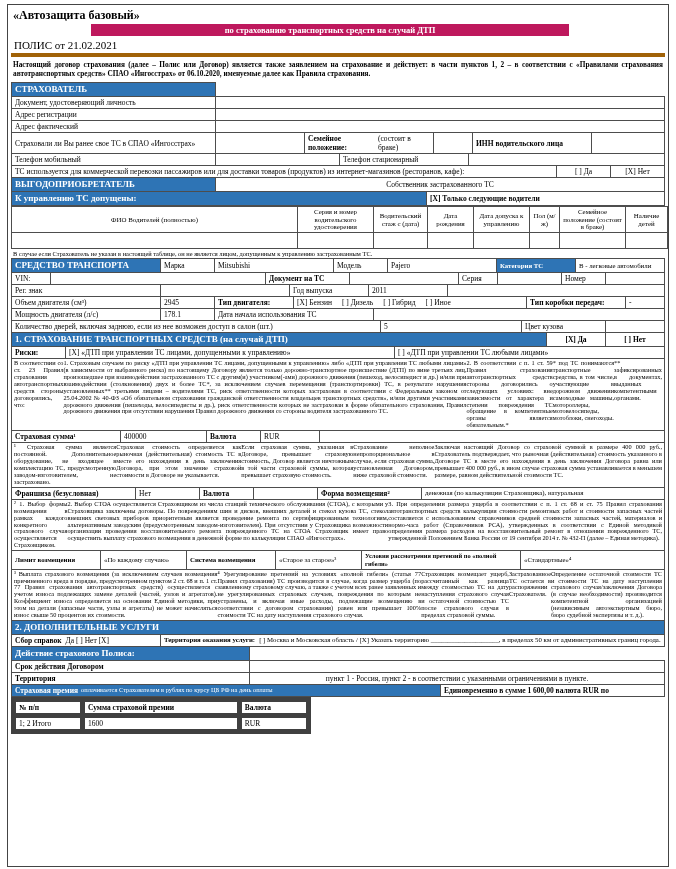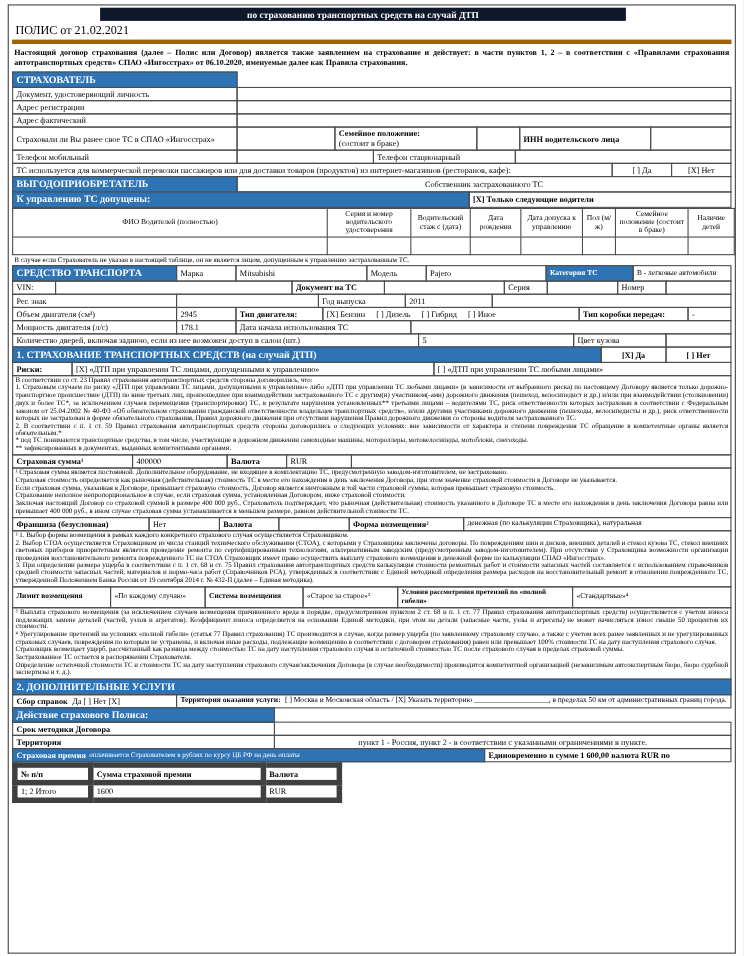--- a/index.html
+++ b/index.html
@@ -1,32 +1,32 @@
 <!DOCTYPE html>
 <html><head>
 <meta charset="utf-8">
 <style>
   * { margin:0; padding:0; box-sizing:border-box; }
   html,body { background:#e8e8e8; }
   body { font-family:"Liberation Serif", serif; color:#000; }
   .page { width:676px; height:869px; margin:0 auto; background:#fff; padding:4px 7px 2px 7px; overflow:hidden; }
   .doc { border:1px solid #444; padding:2px 3px 3px 3px; height:100%; }
   .doc-title { font-size:12px; font-weight:bold; padding:1px 2px; }
-  .subtitle-bar { background:#0f172a; color:#fff; font-weight:bold; font-size:8.5px; text-align:center; width:478px; margin-left:80px; padding:1px 0; }
+  .subtitle-bar { background:#be185d; color:#fff; font-weight:bold; font-size:8.5px; text-align:center; width:478px; margin-left:80px; padding:1px 0; }
   .polis-row { font-size:11px; padding:3px 3px 2px 3px; border-bottom:4px solid #a16207; }
   .intro { font-size:7.3px; font-weight:bold; text-align:justify; line-height:1.25; padding:3px 2px 4px 2px; }
   .stack { }
   .frow { display:flex; align-items:stretch; }
   .stack .frow:not(:first-child) { margin-top:-1px; }
   .c { border:1px solid #4d4d4d; padding:1px 3px; font-size:7.5px; line-height:1.2; display:flex; align-items:center; min-height:13px; }
   .frow .c:not(:first-child) { margin-left:-1px; }
   .nob { border:none; }
   .blue { background:#2e74b5; color:#fff; font-weight:bold; }
   .b { font-weight:bold; }
-  .col { flex-direction:column; align-items:flex-start; justify-content:center; }
+  .col { align-items:flex-start; justify-content:center; }
   .ctr { justify-content:center; text-align:center; }
   .grow { flex:1 1 auto; }
   .sech { font-size:9px; }
   .w40{width:40px}.w45{width:45px}.w55{width:55px}.w60{width:60px}.w65{width:65px}
   .w80{width:80px}.w85{width:85px}.w90{width:90px}.w95{width:87px}.w100{width:100px}.w105{width:105px}
   .w110{width:110px}.w120{width:120px}.w125{width:125px}.w130{width:130px}.w150{width:150px}
   .w160{width:160px}.w200{width:239px}.w205{width:205px}.w330{width:330px}.w370{width:370px}.w430{width:430px}
   .legal { padding:1px 2px; }
   .legal p { font-size:6.3px; line-height:1.1; text-align:justify; }
   table.drv { width:100%; border-collapse:collapse; table-layout:fixed; }
@@ -40,20 +40,21 @@
   .tiny { font-size:6.4px; }
   .chk { white-space:nowrap; }
   .premlbl { gap:3px; }
 </style>
 </head>
 <body>
 
 <div class="page">
   <div class="doc">
 
+    <div class="doc-title">«Автозащита базовый»</div>
     <div class="subtitle-bar">по страхованию транспортных средств на случай ДТП</div>
     <div class="polis-row">ПОЛИС от 21.02.2021</div>
     <div class="intro">Настоящий договор страхования (далее – Полис или Договор) является также заявлением на страхование и действует: в части пунктов 1, 2 – в соответствии с «Правилами страхования автотранспортных средств» СПАО «Ингосстрах» от 06.10.2020, именуемые далее как Правила страхования.</div>
 
     <div class="stack">
       <div class="frow">
         <div class="c blue sech w205">СТРАХОВАТЕЛЬ</div>
         <div class="nob grow"></div>
       </div>
       <div class="frow">
@@ -269,21 +270,21 @@
           <span class="b">Территория оказания услуги:</span>
           <span>[ ] Москва и Московская область / [X] Указать территорию ____________________, в пределах 50 км от административных границ города.</span>
         </div>
       </div>
 
       <div class="frow">
         <div class="c blue sech w200">Действие страхового Полиса:</div>
         <div class="nob grow"></div>
       </div>
       <div class="frow">
-        <div class="c w200 b">Срок методики Договора</div>
+        <div class="c w200 b">Срок действия Договором</div>
         <div class="c grow"></div>
       </div>
       <div class="frow">
         <div class="c w200 b">Территория</div>
         <div class="c grow ctr">пункт 1 - Россия, пункт 2 - в соответствии с указанными ограничениями в пункте.</div>
       </div>
       <div class="frow">
         <div class="c blue w430 premlbl">
           <span>Страховая премия</span>
           <span class="tiny" style="font-weight:normal">оплачивается Страхователем в рублях по курсу ЦБ РФ на день оплаты</span>

